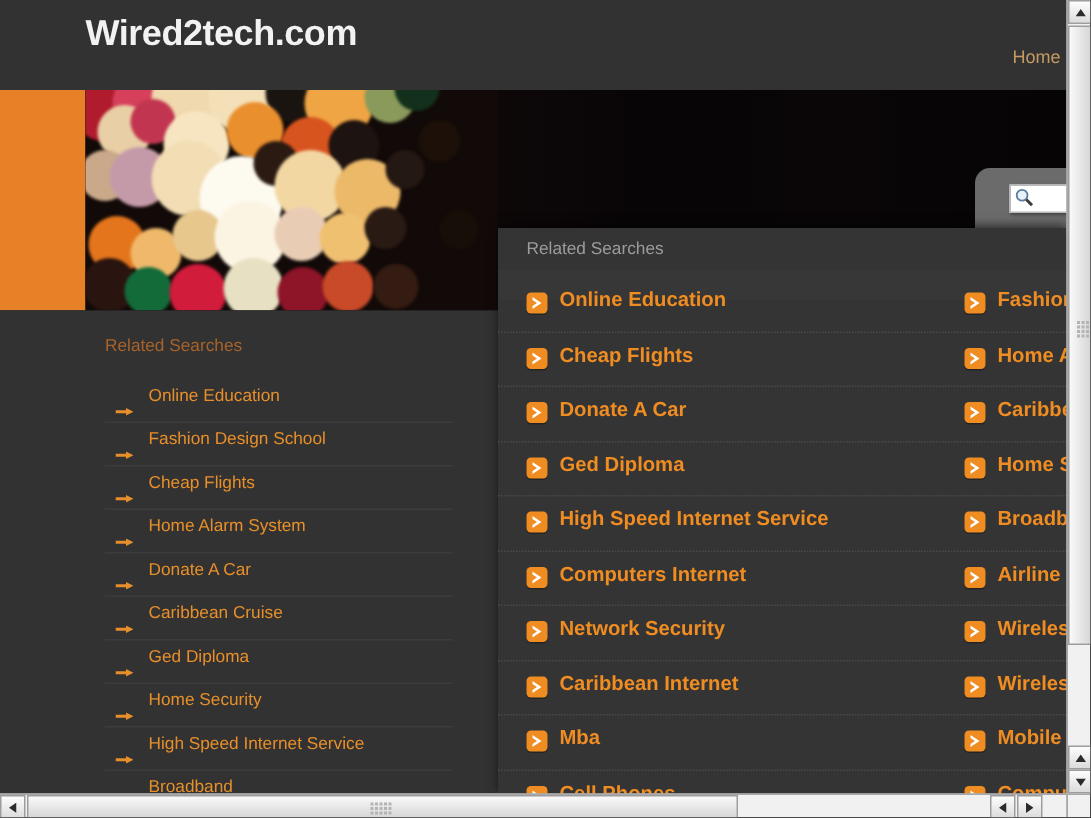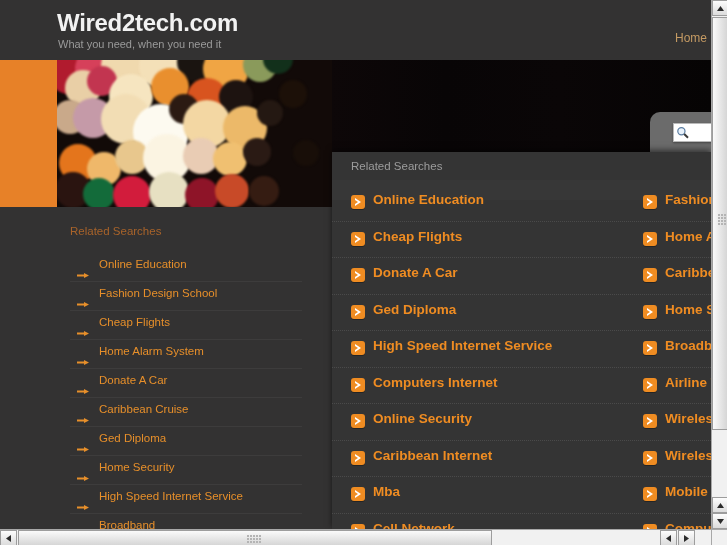--- a/index.html
+++ b/index.html
@@ -286,21 +286,20 @@
 </style>
 </head>
 <body>
 
 <div id="viewport">
 
   <div id="page">
 
     <div id="header">
       <div id="site-title">Wired2tech.com</div>
-      <div id="site-tagline">What you need, when you need it</div>
       <div id="header-link">Home</div>
     </div>
 
     <div id="hero">
       <div id="hero-orange"></div>
       <div id="hero-photo">
 
         <div class="bokeh" style="left:-8px;top:-6px;width:40px;height:40px;background:#b11b2e;"></div>
         <div class="bokeh" style="left:18px;top:-14px;width:46px;height:46px;background:#d6405a;"></div>
         <div class="bokeh" style="left:44px;top:-20px;width:52px;height:52px;background:#f0d9ae;"></div>
@@ -555,21 +554,21 @@
           </div>
         </div>
 
         <div class="ov-row">
           <div class="ov-cell col0">
             <span class="ov-chev">
                 <svg width="9" height="10" viewBox="0 0 9 10">
                   <path d="M1 1 L7 5 L1 9 L1 7 L4 5 L1 3 Z" fill="#ffffff"></path>
                 </svg>
               </span>
-            <span class="ov-label">Online Security</span>
+            <span class="ov-label">Network Security</span>
           </div>
           <div class="ov-cell col1">
             <span class="ov-chev">
                 <svg width="9" height="10" viewBox="0 0 9 10">
                   <path d="M1 1 L7 5 L1 9 L1 7 L4 5 L1 3 Z" fill="#ffffff"></path>
                 </svg>
               </span>
             <span class="ov-label">Wireless Security</span>
           </div>
         </div>
@@ -612,21 +611,21 @@
           </div>
         </div>
 
         <div class="ov-row">
           <div class="ov-cell col0">
             <span class="ov-chev">
                 <svg width="9" height="10" viewBox="0 0 9 10">
                   <path d="M1 1 L7 5 L1 9 L1 7 L4 5 L1 3 Z" fill="#ffffff"></path>
                 </svg>
               </span>
-            <span class="ov-label">Cell Network</span>
+            <span class="ov-label">Cell Phones</span>
           </div>
           <div class="ov-cell col1">
             <span class="ov-chev">
                 <svg width="9" height="10" viewBox="0 0 9 10">
                   <path d="M1 1 L7 5 L1 9 L1 7 L4 5 L1 3 Z" fill="#ffffff"></path>
                 </svg>
               </span>
             <span class="ov-label">Computers</span>
           </div>
         </div>

